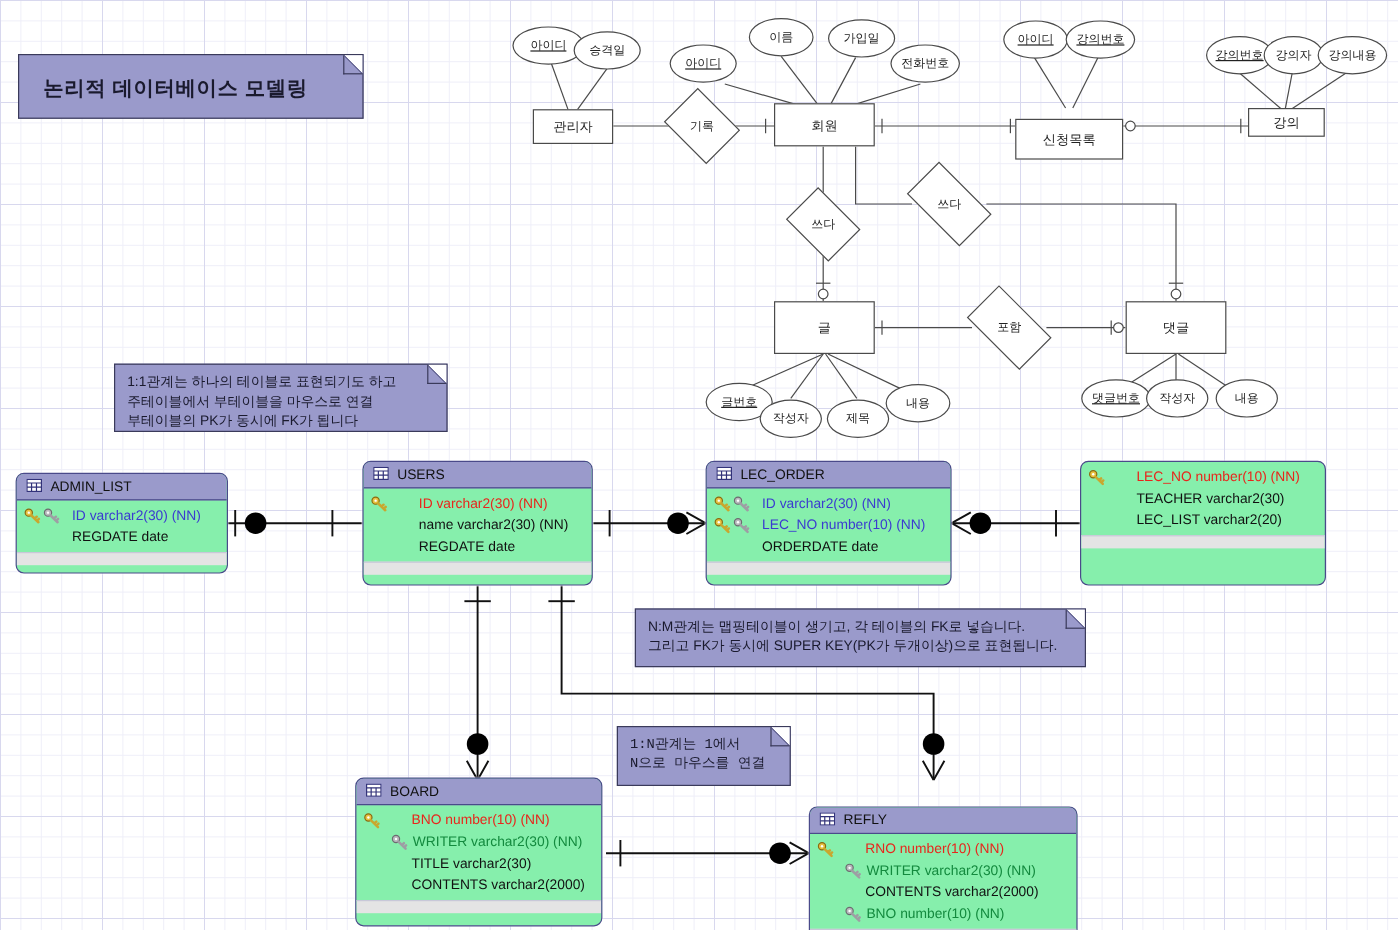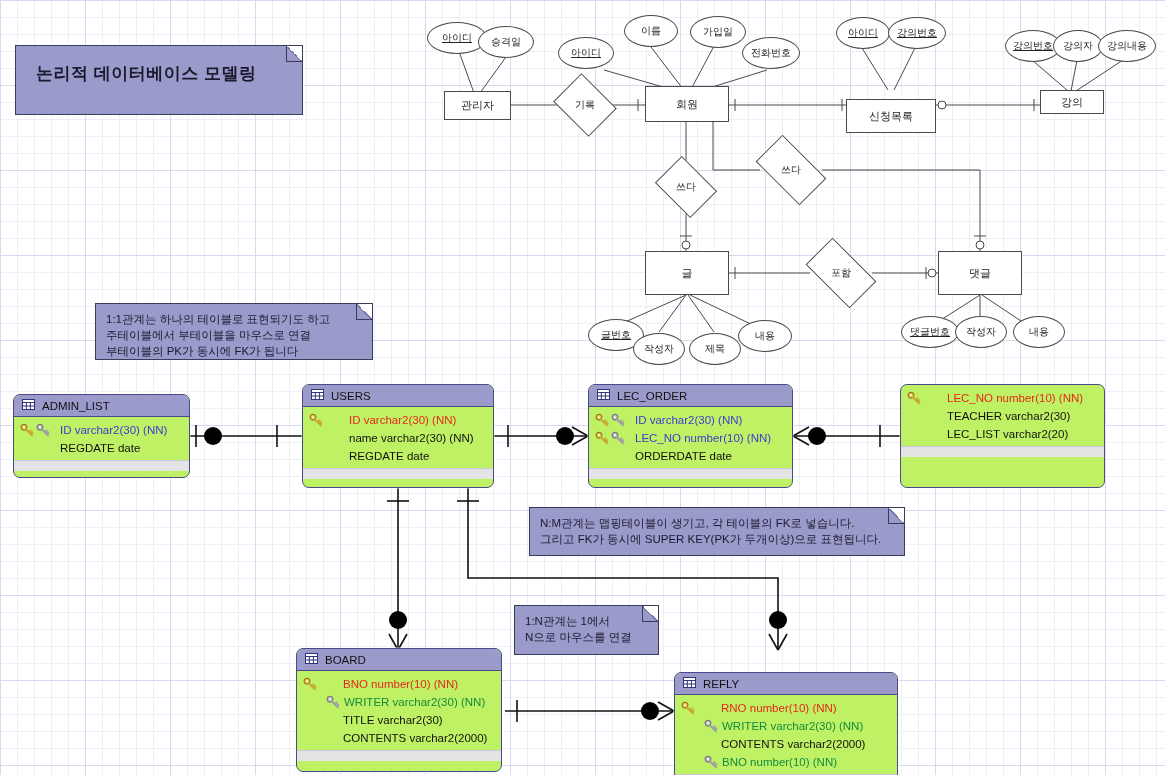--- a/index.html
+++ b/index.html
@@ -51,21 +51,21 @@
   }
   .rel .dlabel{position:relative;z-index:2;}
   .rel .dshape{
     position:absolute;left:50%;top:50%;width:100%;height:100%;
     transform:translate(-50%,-50%) rotate(45deg);
     background:#ffffff;border:1px solid #4a4a4a;box-sizing:border-box;
   }
 
   
   .tbl{
-    position:absolute;background:#bef264;border:1.5px solid #4a4a8a;
+    position:absolute;background:#86efac;border:1.5px solid #4a4a8a;
     border-radius:7px;box-sizing:border-box;overflow:hidden;
     box-shadow:0 0 0 1px rgba(255,255,255,.4);
   }
   .tbl .thead{
     height:21px;background:#9a9acb;border-bottom:1px solid #4a4a8a;
     display:flex;align-items:center;gap:7px;padding:0 8px;
     font-size:11.5px;color:#111;
   }
   .tbl .tbody{padding:4px 0 3px 0;}
   .tbl .trow{
@@ -176,39 +176,39 @@
     <g fill="#000">
       <circle cx="213" cy="436" r="9"></circle>
       <circle cx="565" cy="436" r="9"></circle>
       <circle cx="817" cy="436" r="9"></circle>
       <circle cx="398" cy="620" r="9"></circle>
       <circle cx="778" cy="620" r="9"></circle>
       <circle cx="650" cy="711" r="9"></circle>
     </g>
   </svg>
 
-  <div class="note title" style="left:15px;top:45px;width:288px;height:70px;">
+  <div class="note title" style="left:15px;top:45px;width:288px;height:54px;">
     <div class="fold"></div>
     <div class="ntext">논리적 데이터베이스 모델링</div>
   </div>
 
   <div class="note small" style="left:95px;top:303px;width:278px;height:57px;padding-left:36px;">
     <div class="fold"></div>
     <div class="ntext">1:1관계는 하나의 테이블로 표현되기도 하고
 주테이블에서 부테이블을 마우스로 연결
 부테이블의 PK가 동시에 FK가 됩니다</div>
   </div>
 
   <div class="note small" style="left:529px;top:507px;width:376px;height:49px;">
     <div class="fold"></div>
     <div class="ntext">N:M관계는 맵핑테이블이 생기고, 각 테이블의 FK로 넣습니다.
 그리고 FK가 동시에 SUPER KEY(PK가 두개이상)으로 표현됩니다.</div>
   </div>
 
-  <div class="note small" style="left:514px;top:605px;width:145px;height:50px;">
+  <div class="note small" style="left:514px;top:605px;width:145px;height:50px;font-family:Liberation Mono, monospace;">
     <div class="fold"></div>
     <div class="ntext">1:N관계는 1에서
 N으로 마우스를 연결</div>
   </div>
 
   <div class="attr key" style="left:427px;top:22px;width:60px;height:32px;">
     <span>아이디</span>
     </div>
   <div class="attr" style="left:478px;top:26px;width:56px;height:32px;">
     <span>승격일</span>

